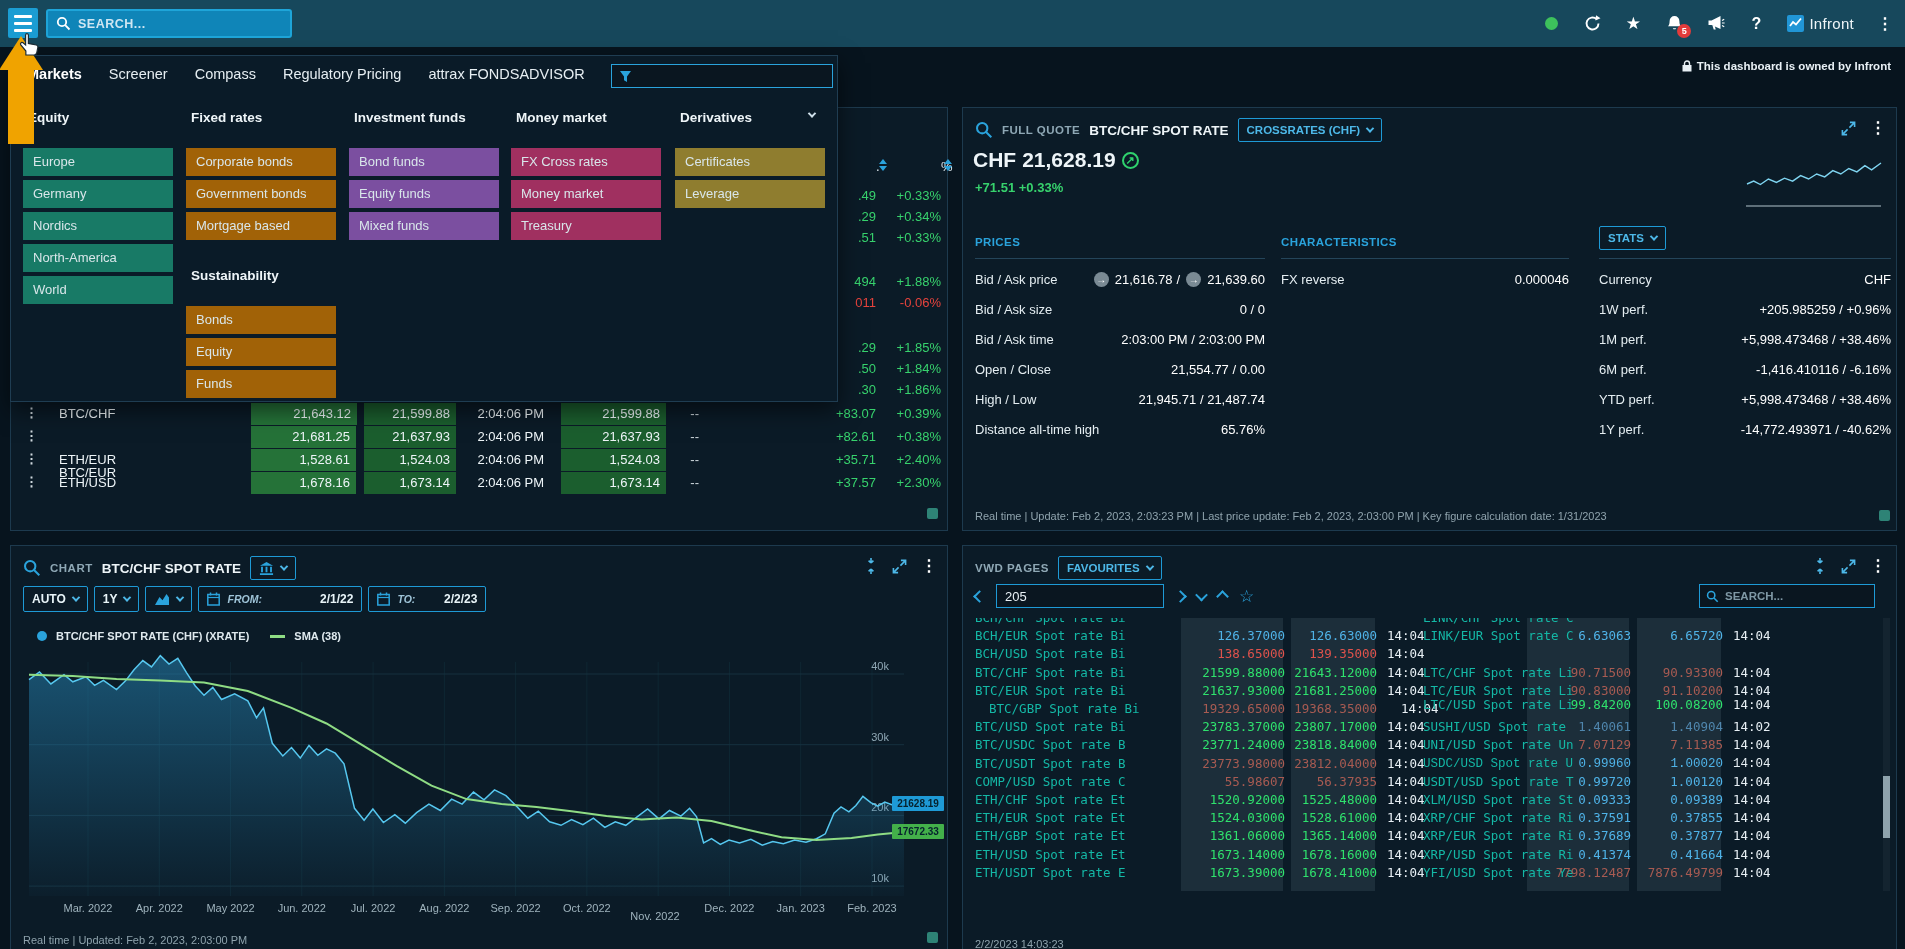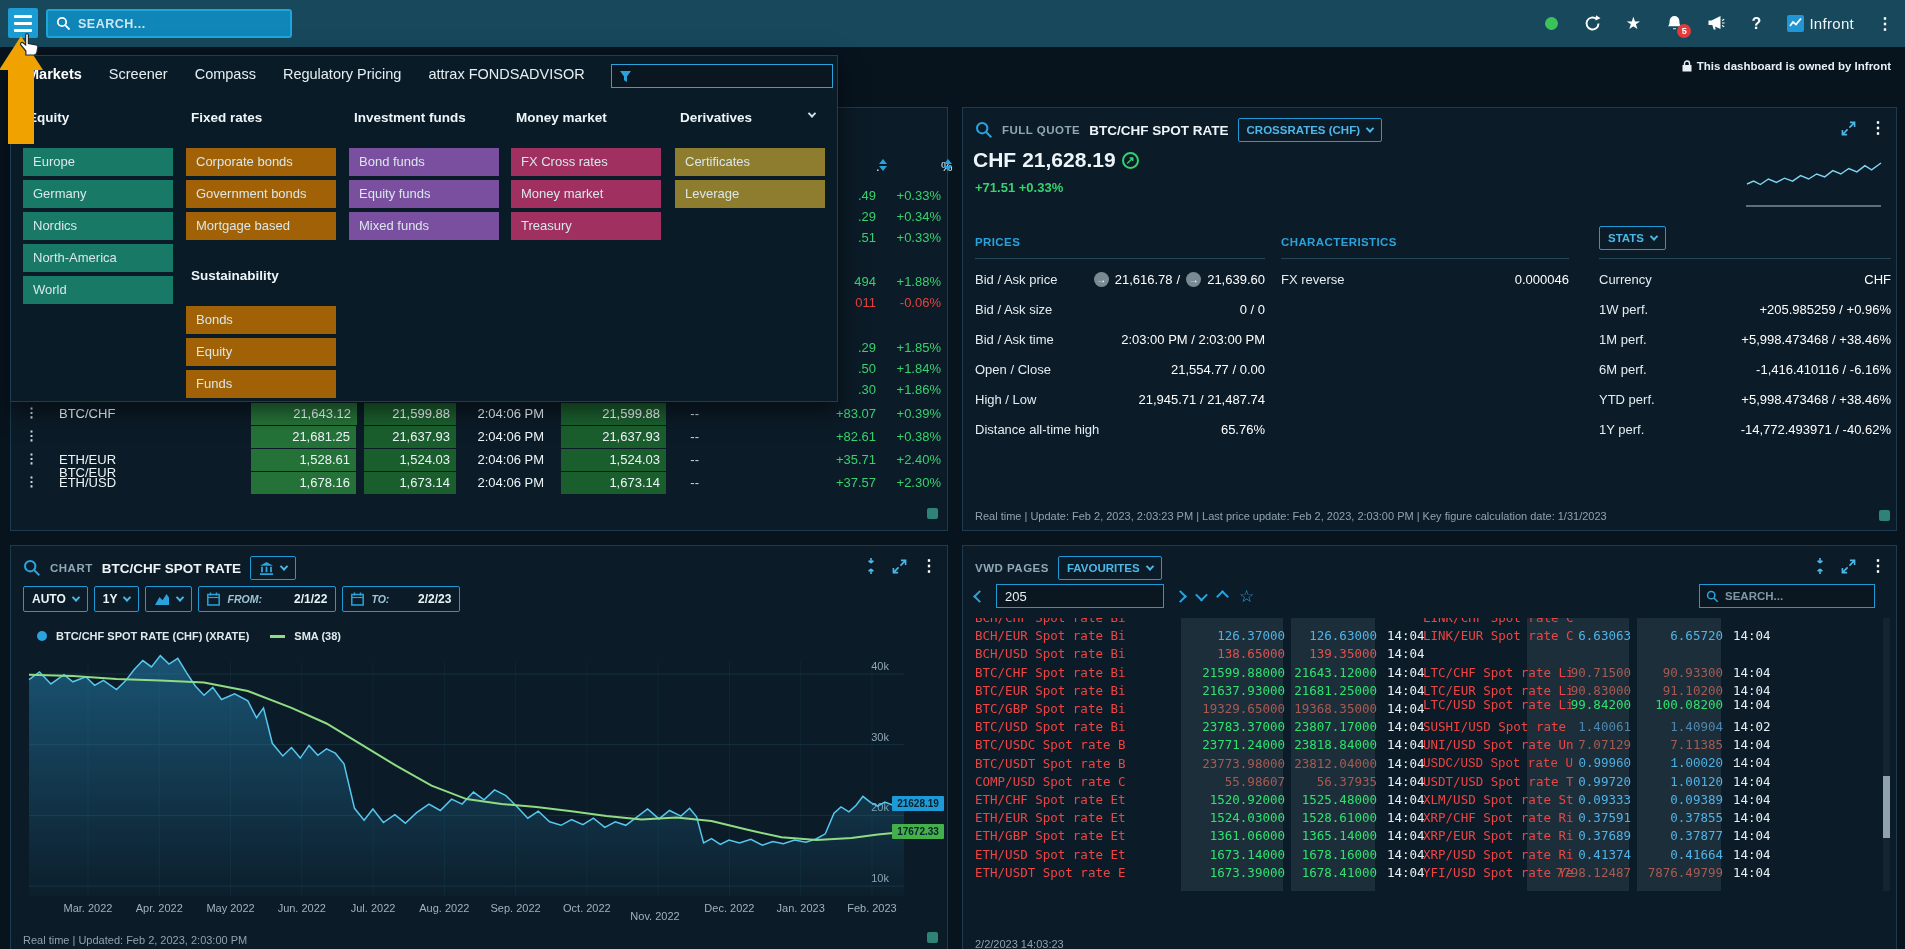--- a/index.html
+++ b/index.html
@@ -115,21 +115,21 @@
   #vwd-search { position:absolute; left:736px; top:38px; width:176px; height:24px; border:1px solid #1e9ad6;
     background:#0a1620; display:flex; align-items:center; gap:6px; padding-left:6px; }
   #vwd-search input { background:transparent; border:none; outline:none; color:#b9cdd8; font-size:11.5px;
     font-weight:bold; width:120px; font-family:"Liberation Sans",sans-serif;}
   #vwd-search input::placeholder { color:#7f98a5; }
   #vwd-table { position:absolute; left:8px; top:72px; width:920px; height:273px; overflow:hidden;
     font-family:"DejaVu Sans Mono", monospace; font-size:12.5px; }
   .band { position:absolute; top:0; bottom:0; background:rgba(150,175,190,.13); }
   .vrow { position:absolute; left:0; right:0; height:18.2px; line-height:18.2px; }
   .vrow span { position:absolute; white-space:pre; }
-  .vname { color:#ef4444; } .vtime { color:#e8f0f5; }
+  .vname { color:#14b8a6; } .vtime { color:#e8f0f5; }
   .vblue { color:#4fb3e8; } .vdimblue { color:#4f86ad; } .vgreen { color:#2fe26d; }
   .vred { color:#e0524c; } .vdimred { color:#a85b52; }
   #vwd-scroll { position:absolute; right:6px; top:72px; width:7px; height:273px; background:#142430; }
   #vwd-thumb { position:absolute; left:0; width:7px; top:158px; height:62px; background:#8fa3ad; }
   #vwd-footer { position:absolute; left:12px; top:392px; }
   .star-outline { color:#2aa3dc; font-size:17px; line-height:1; }
   svg { display:block; }
 </style>
 </head>
 <body>
@@ -521,21 +521,21 @@
     <span class="tbtn">
         <span>1Y</span>
         <span class="chv" style="color:#4db8e8"></span>
       </span>
     <span class="tbtn">
       <svg width="16" height="14" viewBox="0 0 16 14">
           <path d="M1 13 5.5 5l3 3.2L12.5 2l2.5 3.6V13H1z" fill="#2aa3dc"></path>
         </svg>
       <span class="chv" style="color:#4db8e8"></span>
     </span>
-    <span class="tbtn" style="width:138px;">
+    <span class="tbtn" style="width:164px;">
       <svg width="13" height="14" viewBox="0 0 13 14">
           <rect x="0.8" y="2.5" width="11.4" height="10.5" fill="none" stroke="#2aa3dc" stroke-width="1.5"></rect>
           <line x1="3.5" y1="0.5" x2="3.5" y2="3.5" stroke="#2aa3dc" stroke-width="1.5"></line>
           <line x1="9.5" y1="0.5" x2="9.5" y2="3.5" stroke="#2aa3dc" stroke-width="1.5"></line>
           <line x1="1" y1="5.5" x2="12" y2="5.5" stroke="#2aa3dc" stroke-width="1.2"></line>
         </svg>
       <span class="lblit">FROM:</span>
       <span style="margin-left:auto;">2/1/22</span>
     </span>
     <span class="tbtn" style="width:118px;">
@@ -674,21 +674,21 @@
         <span class="vgreen" style="right: 606px;">21599.88000</span>
         <span class="vgreen" style="right: 514px;">21643.12000</span>
         <span class="vtime" style="left: 416px;">14:04</span>
       </div>
       <div class="vrow" style="top: 63.8px;">
         <span class="vname" style="left: 4px;">BTC/EUR Spot rate Bi</span>
         <span class="vgreen" style="right: 606px;">21637.93000</span>
         <span class="vgreen" style="right: 514px;">21681.25000</span>
         <span class="vtime" style="left: 416px;">14:04</span>
       </div>
-      <div class="vrow" style="top: 82px;">
+      <div class="vrow" style="top: 82px; margin-left: 14px;">
         <span class="vname" style="left: 4px;">BTC/GBP Spot rate Bi</span>
         <span class="vdimred" style="right: 606px;">19329.65000</span>
         <span class="vdimred" style="right: 514px;">19368.35000</span>
         <span class="vtime" style="left: 416px;">14:04</span>
       </div>
       <div class="vrow" style="top: 100.2px;">
         <span class="vname" style="left: 4px;">BTC/USD Spot rate Bi</span>
         <span class="vgreen" style="right: 606px;">23783.37000</span>
         <span class="vgreen" style="right: 514px;">23807.17000</span>
         <span class="vtime" style="left: 416px;">14:04</span>

